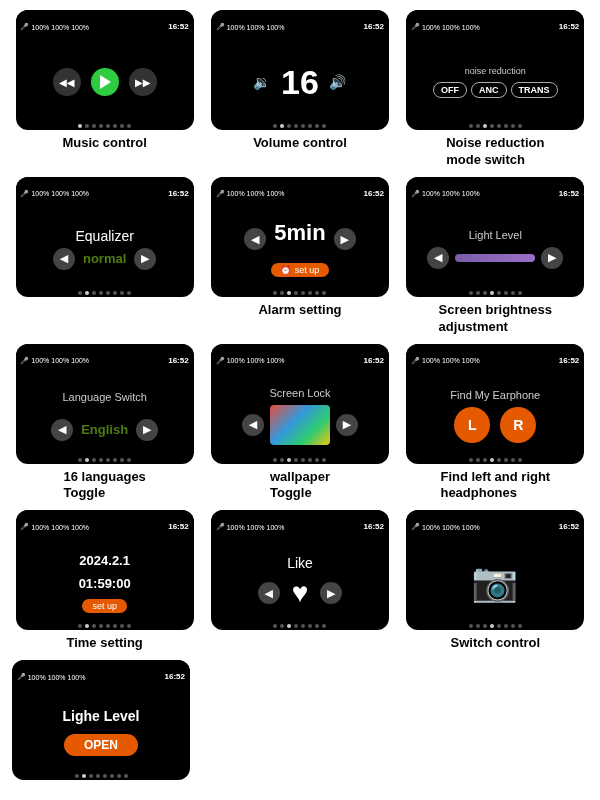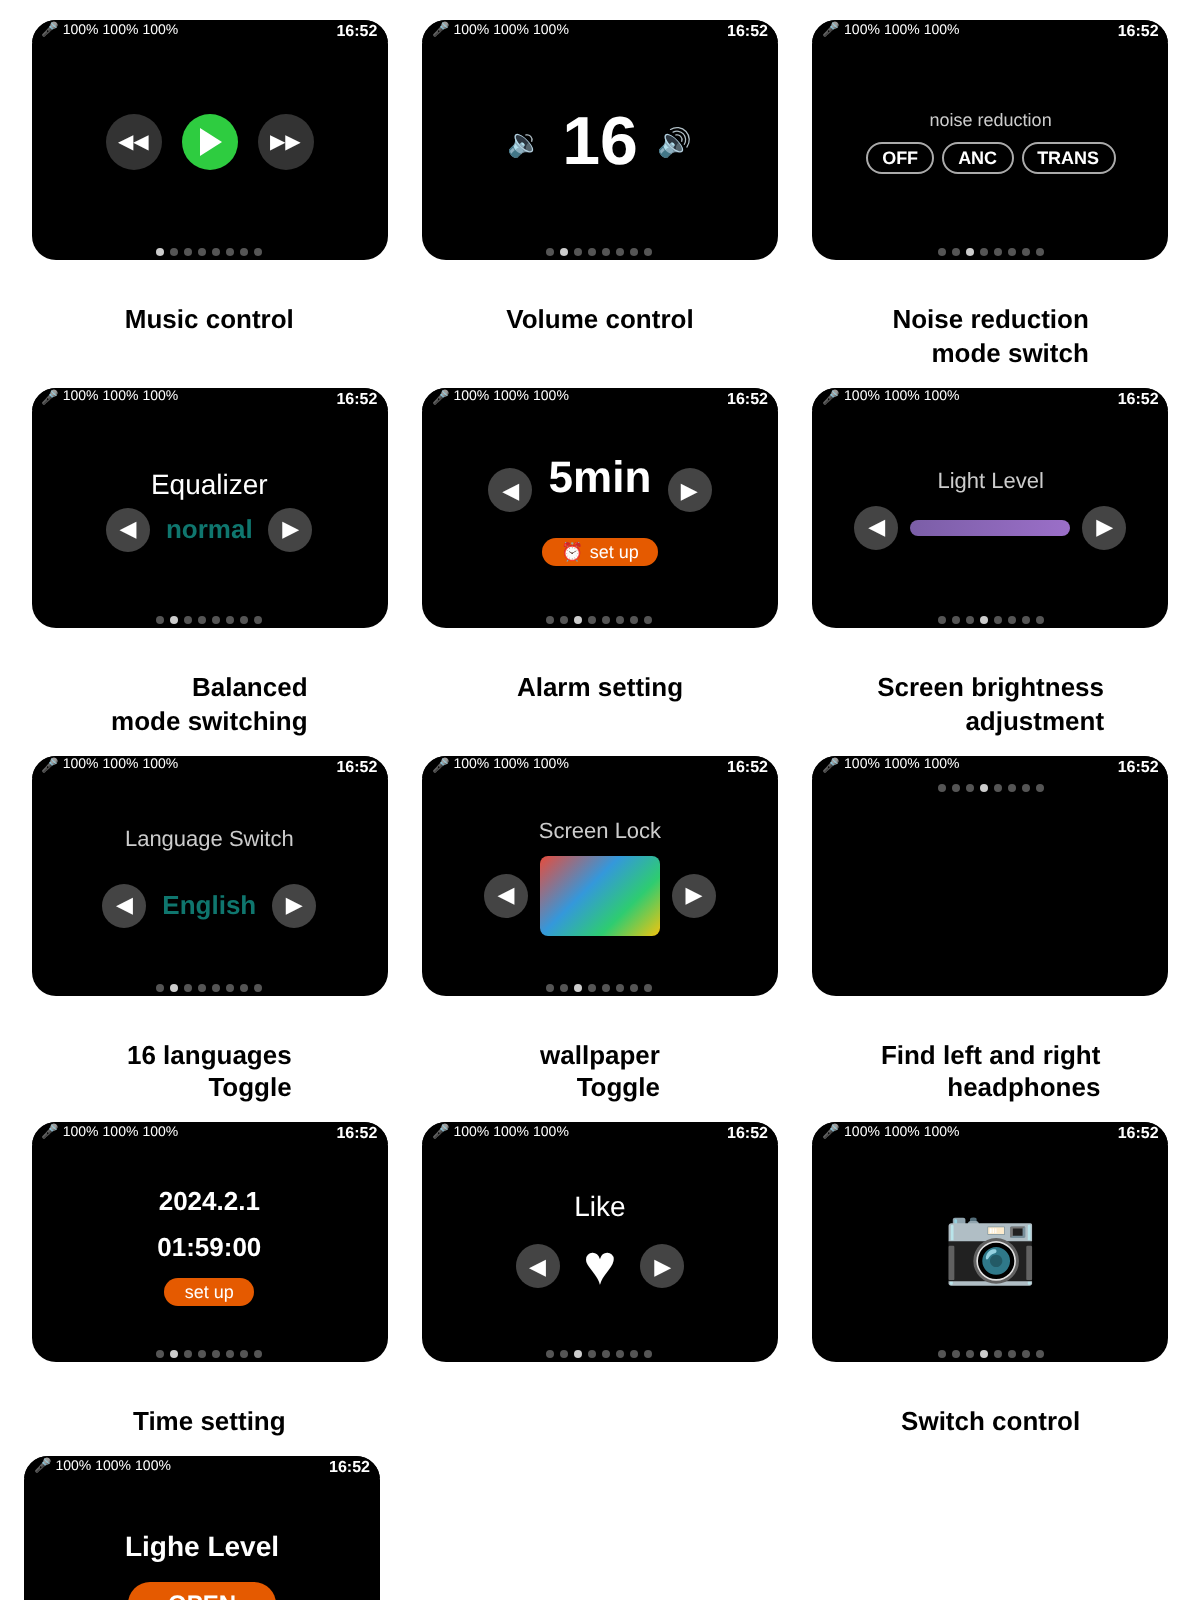--- a/index.html
+++ b/index.html
@@ -29,23 +29,23 @@
       background: #000;
       border-radius: 12px;
       display: flex;
       flex-direction: column;
       overflow: hidden;
       position: relative;
     }
 
     .status-bar {
       display: flex;
-      align-items: flex-start;
+      align-items: flex-end;
       justify-content: space-between;
-      padding: 1px 5px;
+      padding: 12px 5px;
       background: #000;
       color: #fff;
       font-size: 7px;
       flex-shrink: 0;
     }
 
     .status-bar .left-icons {
       display: flex;
       align-items: center;
       gap: 2px;
@@ -79,22 +79,22 @@
       border-radius: 50%;
       background: #555;
     }
     .dot.active {
       background: #ccc;
     }
 
     .card-label {
       font-size: 13px;
       font-weight: bold;
-      text-align: right;
-      margin-top: 22px;
+      text-align: left;
+      margin-top: 5px;
       line-height: 1.3;
     }
 
     
     .music-controls {
       display: flex;
       align-items: center;
       gap: 10px;
     }
     .btn-circle {
@@ -173,21 +173,21 @@
       background: #444;
       display: flex;
       align-items: center;
       justify-content: center;
       color: #fff;
       font-size: 11px;
     }
     .mode-text {
       font-size: 13px;
       font-weight: bold;
-      color: #0f766e;
+      color: #4d7c0f;
     }
 
     
     .alarm-time {
       font-size: 22px;
       font-weight: bold;
       color: #fff;
       margin-bottom: 12px;
     }
     .setup-btn {
@@ -466,21 +466,20 @@
         <div class="dot"></div>
         <div class="dot active"></div>
         <div class="dot"></div>
         <div class="dot"></div>
         <div class="dot"></div>
         <div class="dot"></div>
         <div class="dot"></div>
         <div class="dot"></div>
       </div>
     </div>
-    <div class="card-label">Balanced<br>mode switching</div>
   </div>
 
   <div class="card">
     <div class="watch-screen">
       <div class="status-bar">
         <div class="left-icons">
           <span>🎤</span>
           <span>100%</span>
           <span>100%</span>
           <span>100%</span>
@@ -615,20 +614,27 @@
     <div class="watch-screen">
       <div class="status-bar">
         <div class="left-icons">
           <span>🎤</span>
           <span>100%</span>
           <span>100%</span>
           <span>100%</span>
         </div>
         <div class="right-time">16:52</div>
       </div>
+      <div class="screen-content">
+        <div class="find-title">Find My Earphone</div>
+        <div class="lr-buttons">
+          <div class="lr-btn">L</div>
+          <div class="lr-btn">R</div>
+        </div>
+      </div>
       <div class="dot-row">
         <div class="dot"></div>
         <div class="dot"></div>
         <div class="dot"></div>
         <div class="dot active"></div>
         <div class="dot"></div>
         <div class="dot"></div>
         <div class="dot"></div>
         <div class="dot"></div>
       </div>

